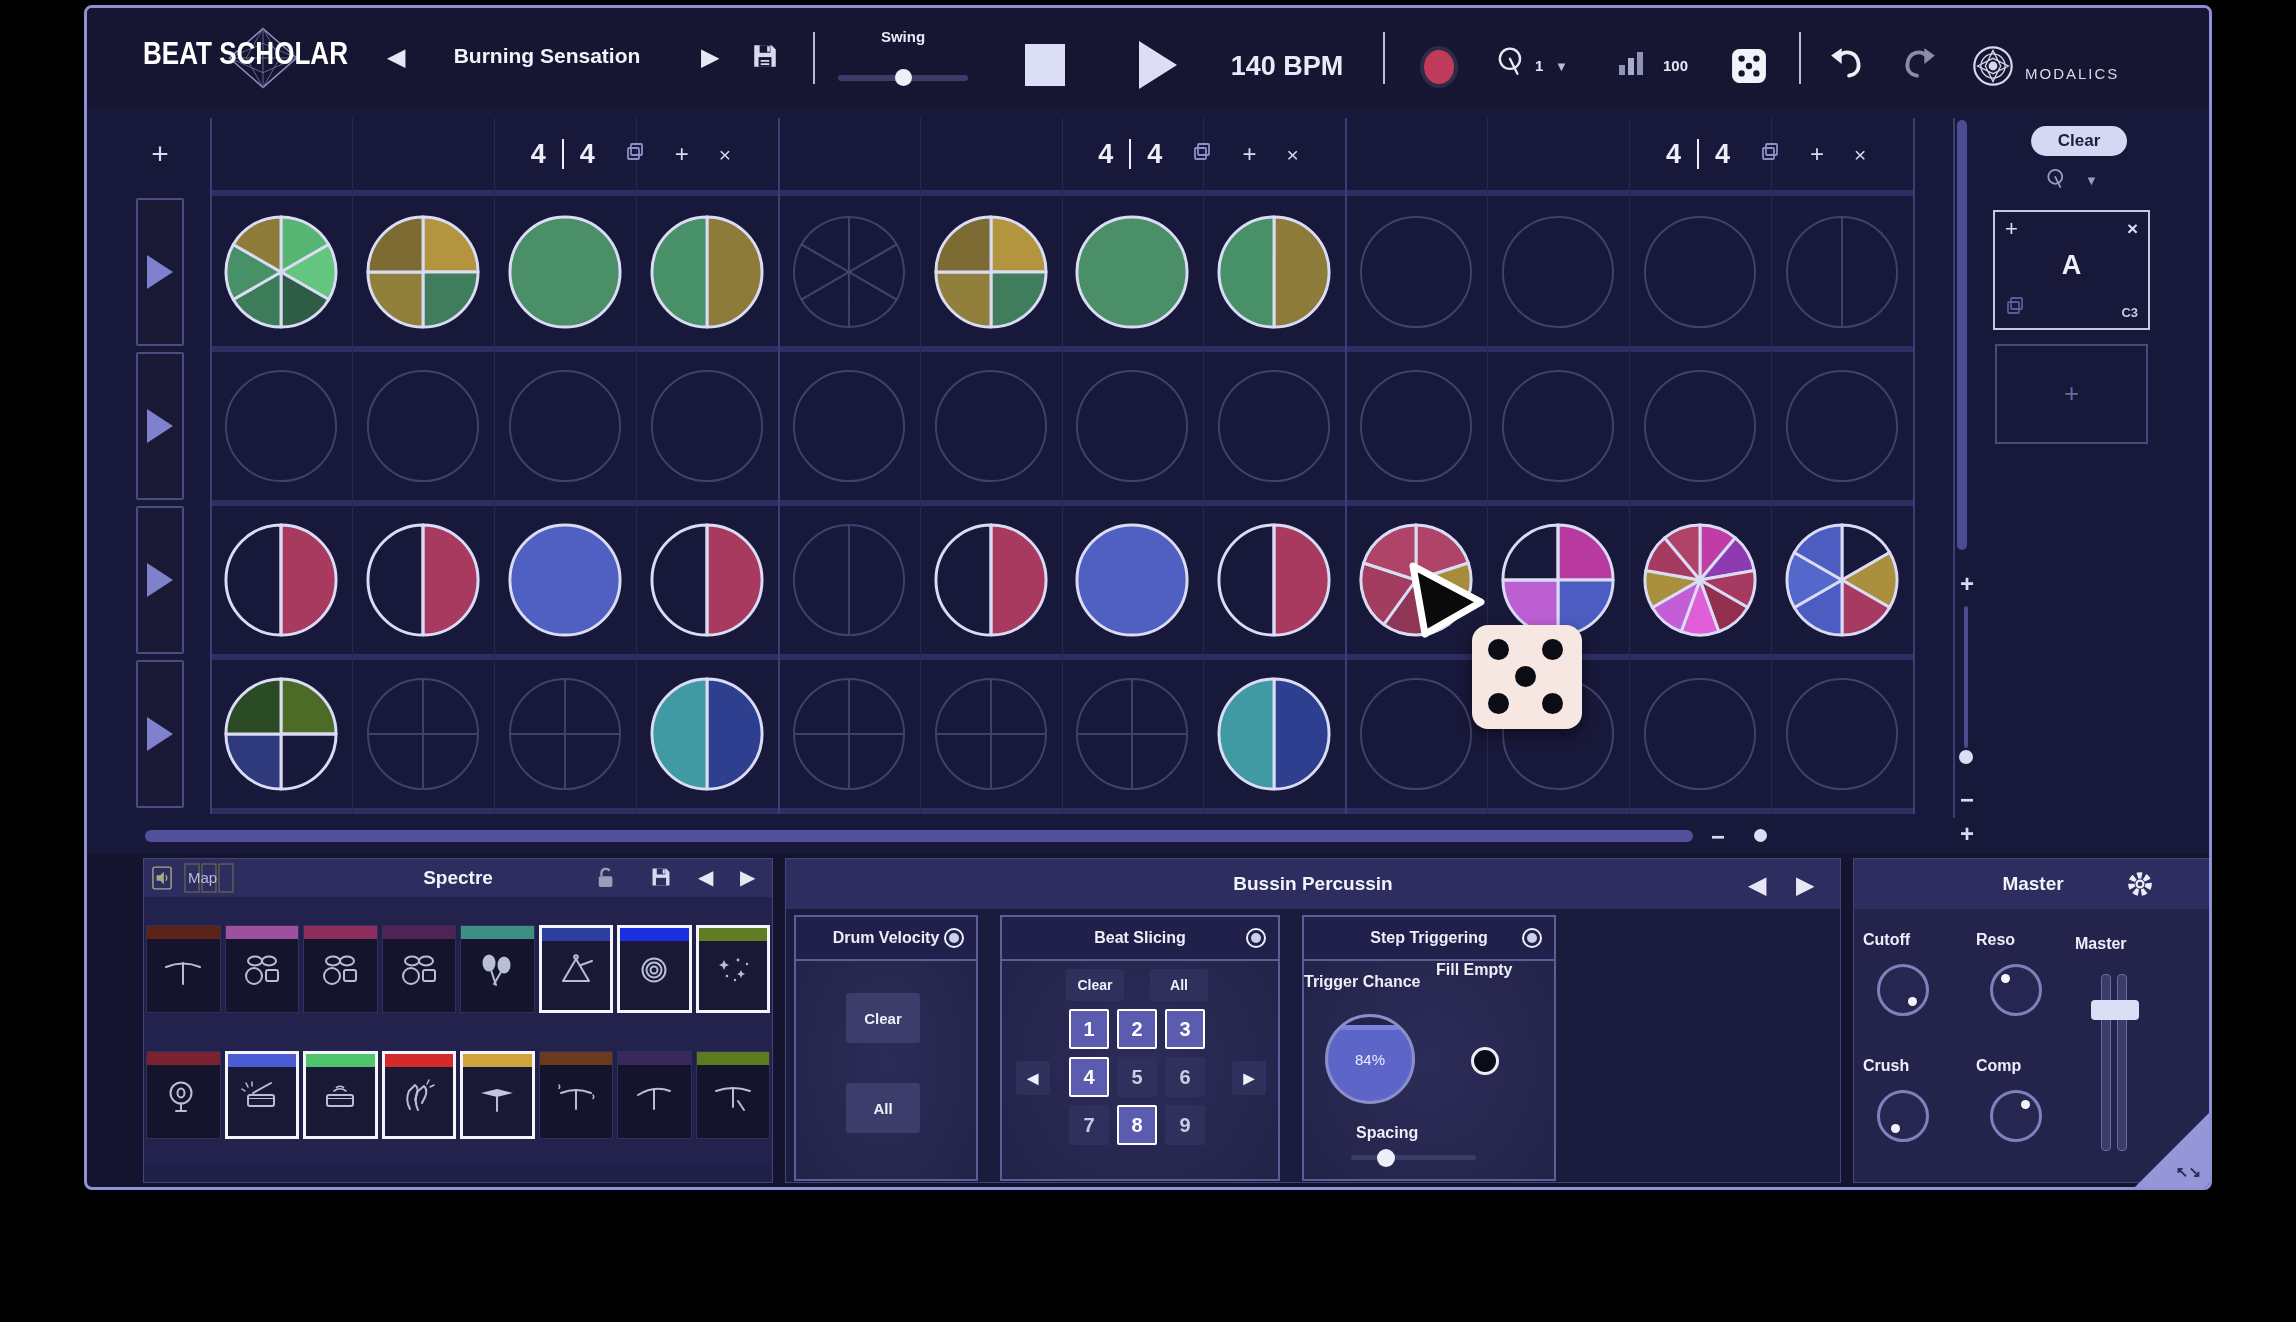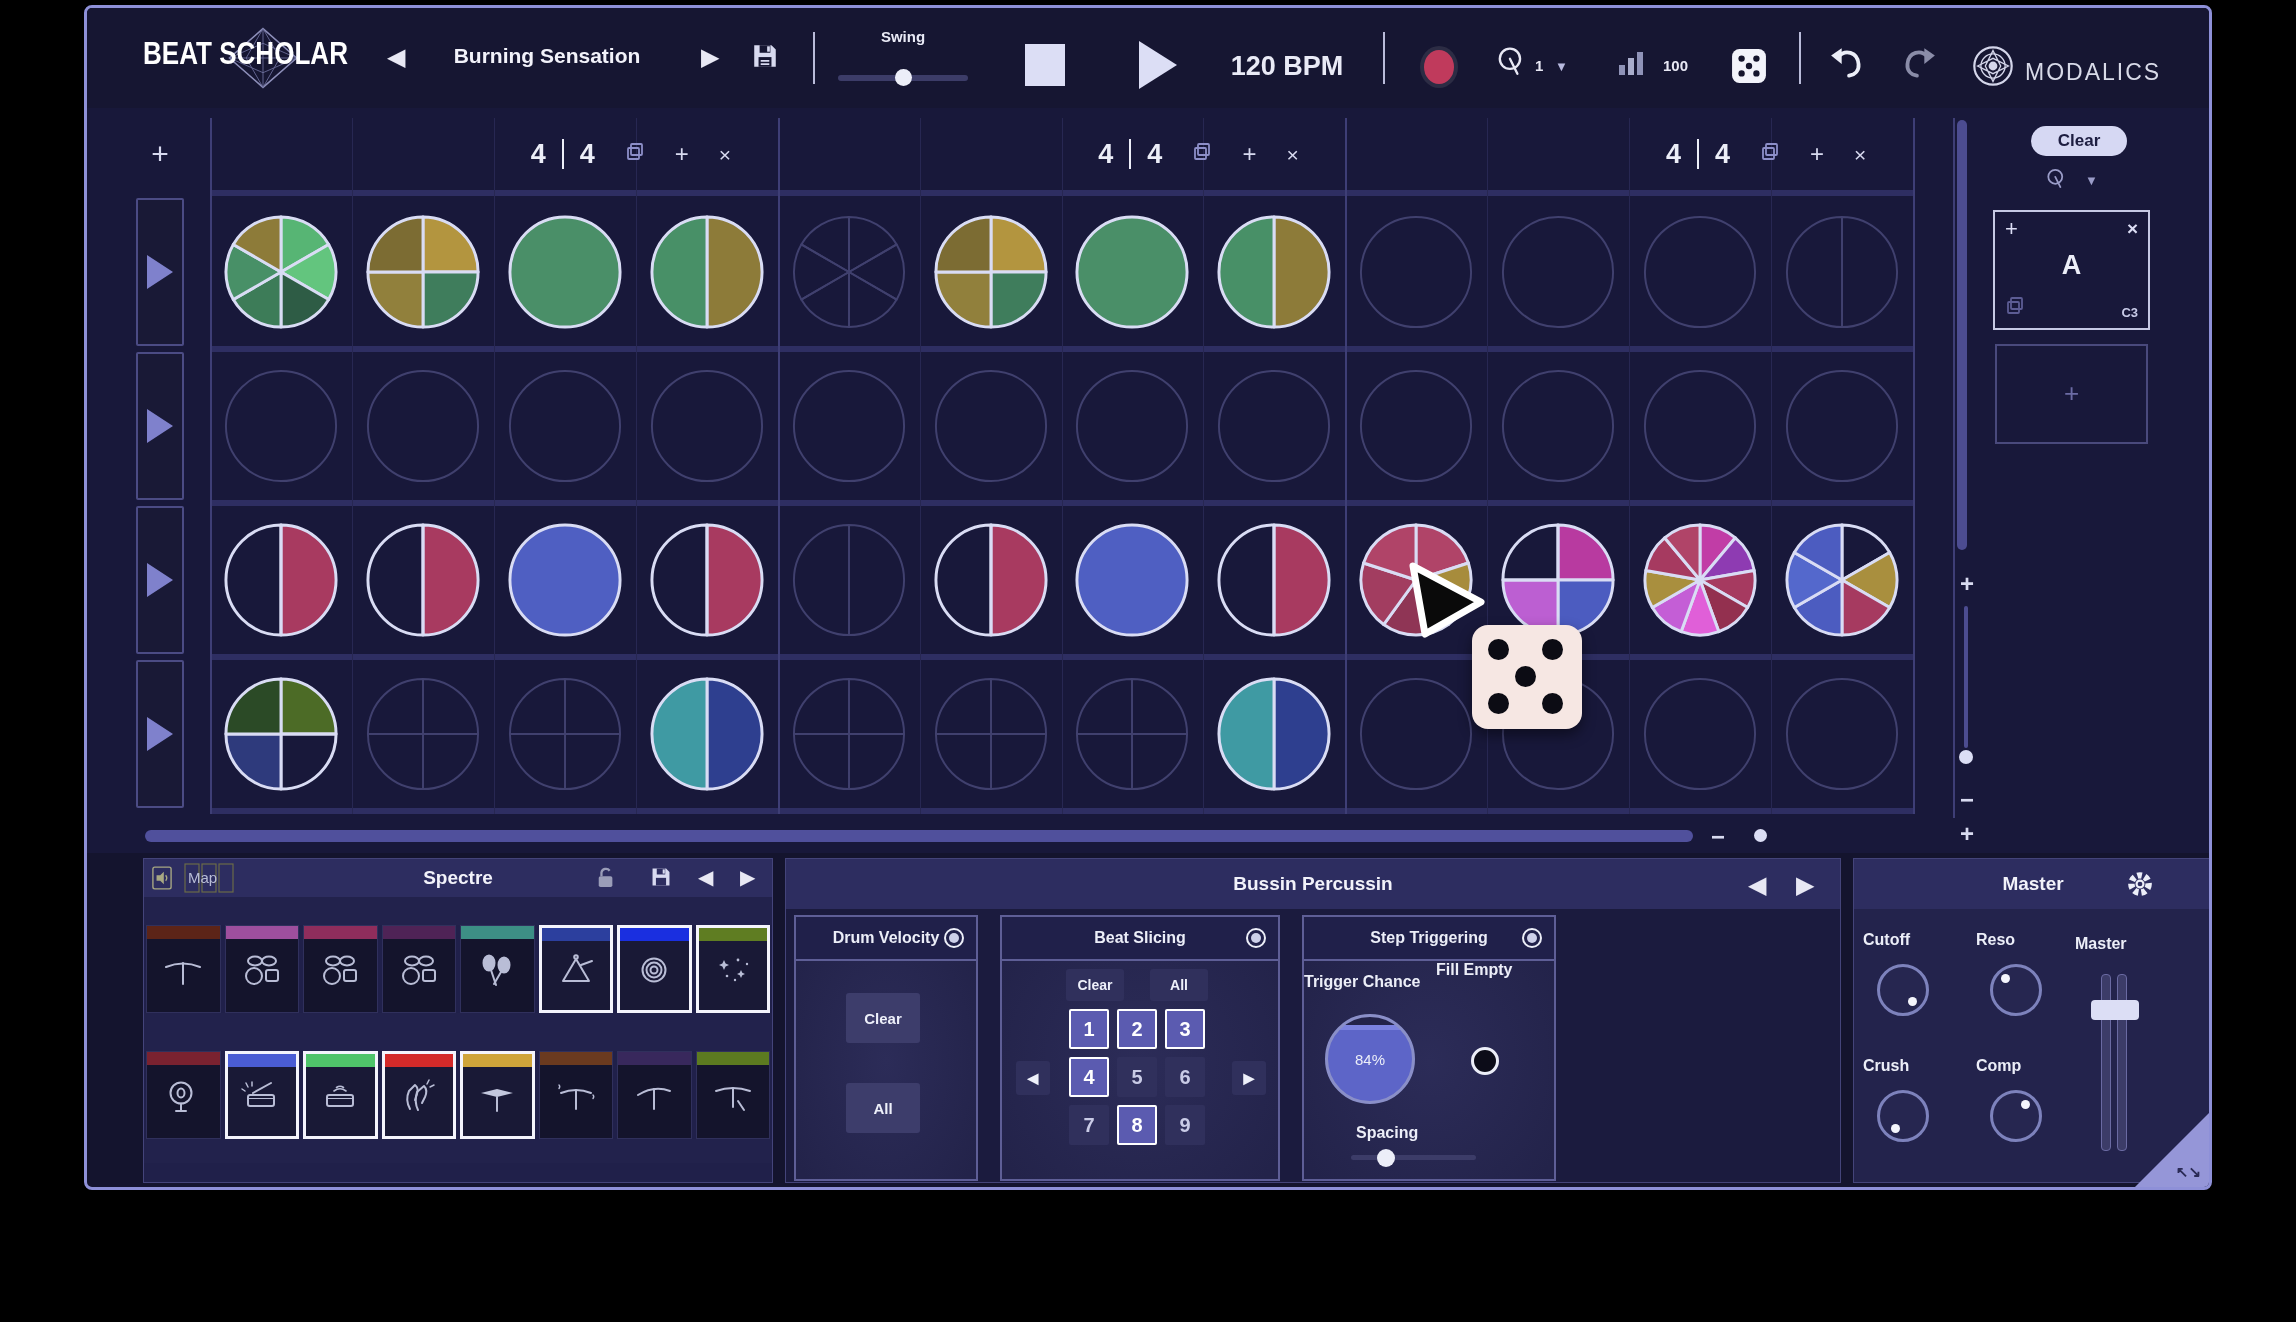--- a/index.html
+++ b/index.html
@@ -20,21 +20,21 @@
   .slider-track{position:absolute;background:#3c3c68;border-radius:4px;}
   .slider-thumb{position:absolute;background:#eceef8;border-radius:50%;}
   #stop-button{position:absolute;left:938px;top:36px;width:40px;height:42px;background:#dcdef5;}
   #play-button{position:absolute;left:1052px;top:33px;width:0;height:0;
                border-left:38px solid #dcdef5;border-top:24px solid transparent;border-bottom:24px solid transparent;}
   #bpm-text{position:absolute;left:1110px;top:43px;width:180px;text-align:center;font-size:27px;font-weight:bold;}
   #record-button{position:absolute;left:1337px;top:42px;width:30px;height:34px;border-radius:50%;
                  background:#c03a5c;box-shadow:0 0 0 4px #2c2c44;}
   .tb-small{font-size:15px;font-weight:bold;color:#e8e8f4;}
   .caret{font-size:13px;color:#b8badf;}
-  #modalics-text{position:absolute;left:1938px;top:51px;font-size:23px;letter-spacing:2px;color:#d8dae8;font-weight:normal;}
+  #modalics-text{position:absolute;left:1938px;top:57px;font-size:15px;letter-spacing:2px;color:#d8dae8;font-weight:normal;}
   
   #grid-region{position:absolute;left:0;top:100px;width:2128px;height:745px;background:#18183a;}
   .band{position:absolute;left:123px;width:1703px;height:6px;background:#2e2e62;}
   .vline{position:absolute;top:110px;height:700px;background:#272752;}
   .group-header{position:absolute;top:110px;width:567px;height:72px;display:flex;align-items:center;
                 justify-content:flex-end;gap:30px;padding-right:46px;box-sizing:border-box;}
   .sig{font-size:27px;font-weight:bold;color:#eceef8;}
   .sigbar{width:2px;height:30px;background:#eceef8;margin:0 -14px;}
   .ghicon{font-size:24px;color:#d8daf0;line-height:1;}
   #add-row-button{position:absolute;left:49px;top:110px;width:48px;height:72px;display:flex;align-items:center;
@@ -102,21 +102,21 @@
             <line x1="9" y1="20.5" x2="17" y2="20.5" stroke="#d8daf0" stroke-width="1.5"></line>
           </svg></span>
     <div class="tb-divider" style="left:726px;"></div>
 
     <div id="swing-label">Swing</div>
     <div class="slider-track" style="left:751px;top:67px;width:130px;height:6px;"></div>
     <div class="slider-thumb" id="swing-thumb" style="width: 17px; height: 17px; top: 61px; left: 808px;"></div>
 
     <div id="stop-button"></div>
     <div id="play-button"></div>
-    <div id="bpm-text">120 BPM</div>
+    <div id="bpm-text">140 BPM</div>
     <div class="tb-divider" style="left:1296px;"></div>
 
     <div id="record-button"></div>
     <span class="abs" style="left:1408px;top:38px;" id="tb-quant"><svg width="32" height="32" viewBox="0 0 30 30">
             <circle cx="14" cy="12" r="9.5" fill="none" stroke="#e8e8f4" stroke-width="2.2"></circle>
             <line x1="14" y1="12" x2="21" y2="26" stroke="#e8e8f4" stroke-width="2.2" stroke-linecap="round"></line>
           </svg></span>
     <span class="tb-small abs" style="left:1448px;top:49px;">1</span>
     <span class="caret abs" style="left:1468px;top:51px;">▼</span>
 

